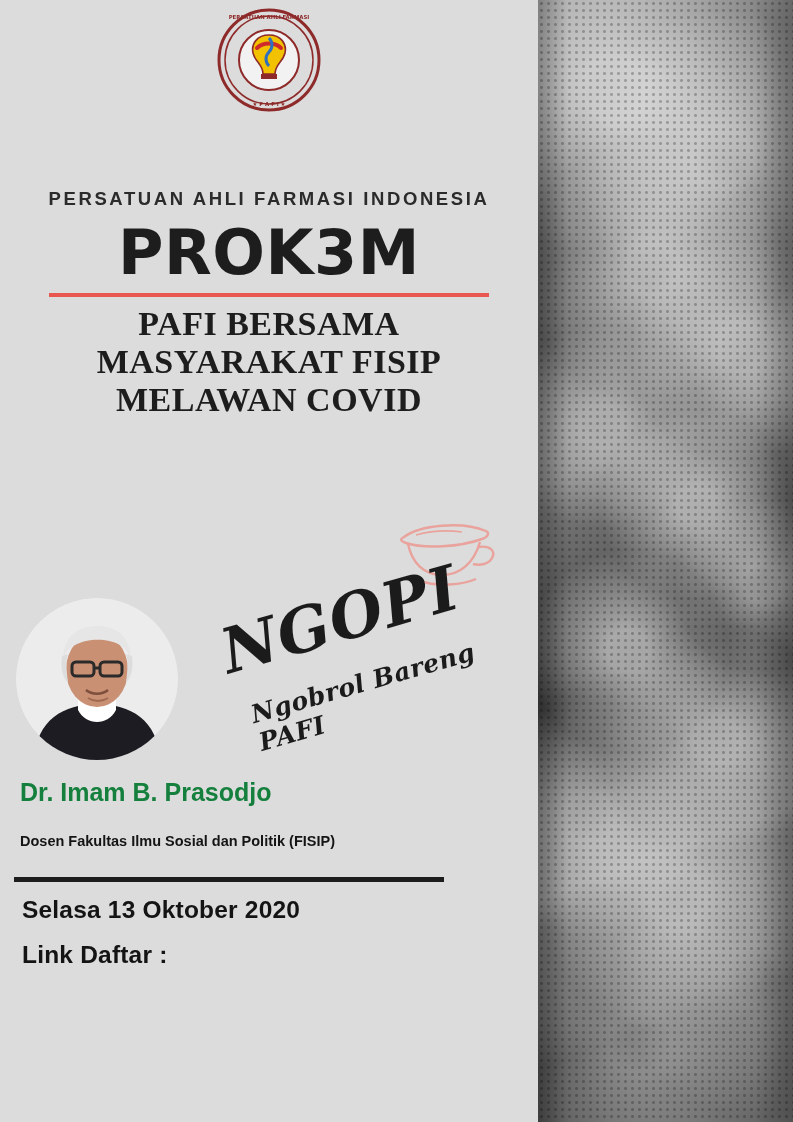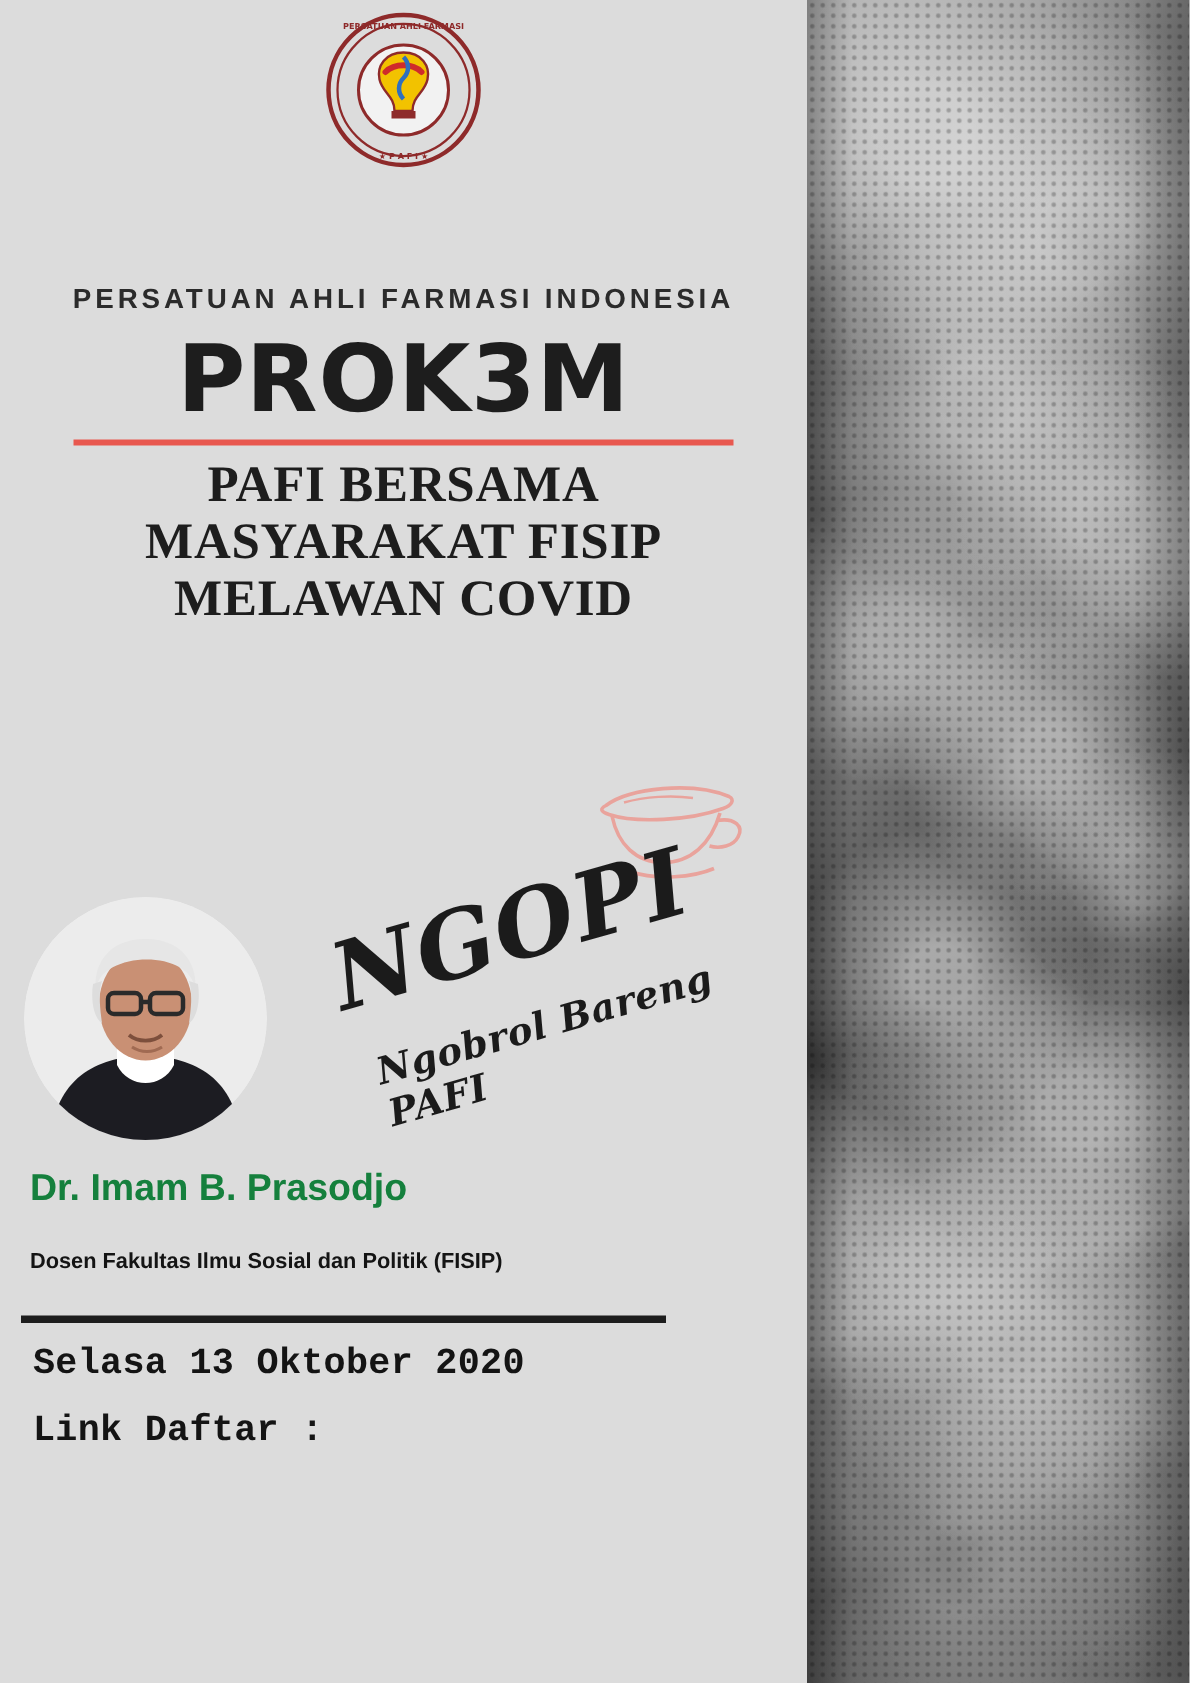--- a/index.html
+++ b/index.html
@@ -160,21 +160,20 @@
   }
 
   .divider {
     position: absolute; top: 877px; left: 14px;
     width: 430px; height: 5px; background: #1d1d1d;
   }
 
   .details {
     position: absolute; top: 888px; left: 22px;
     width: 500px;
-    font-family: Liberation Mono, monospace;
   }
   .details div {
     font-size: 24.5px;
     font-weight: 700;
     color: #141414;
     line-height: 1.82;
     letter-spacing: .2px;
   }
 </style>
 </head>

